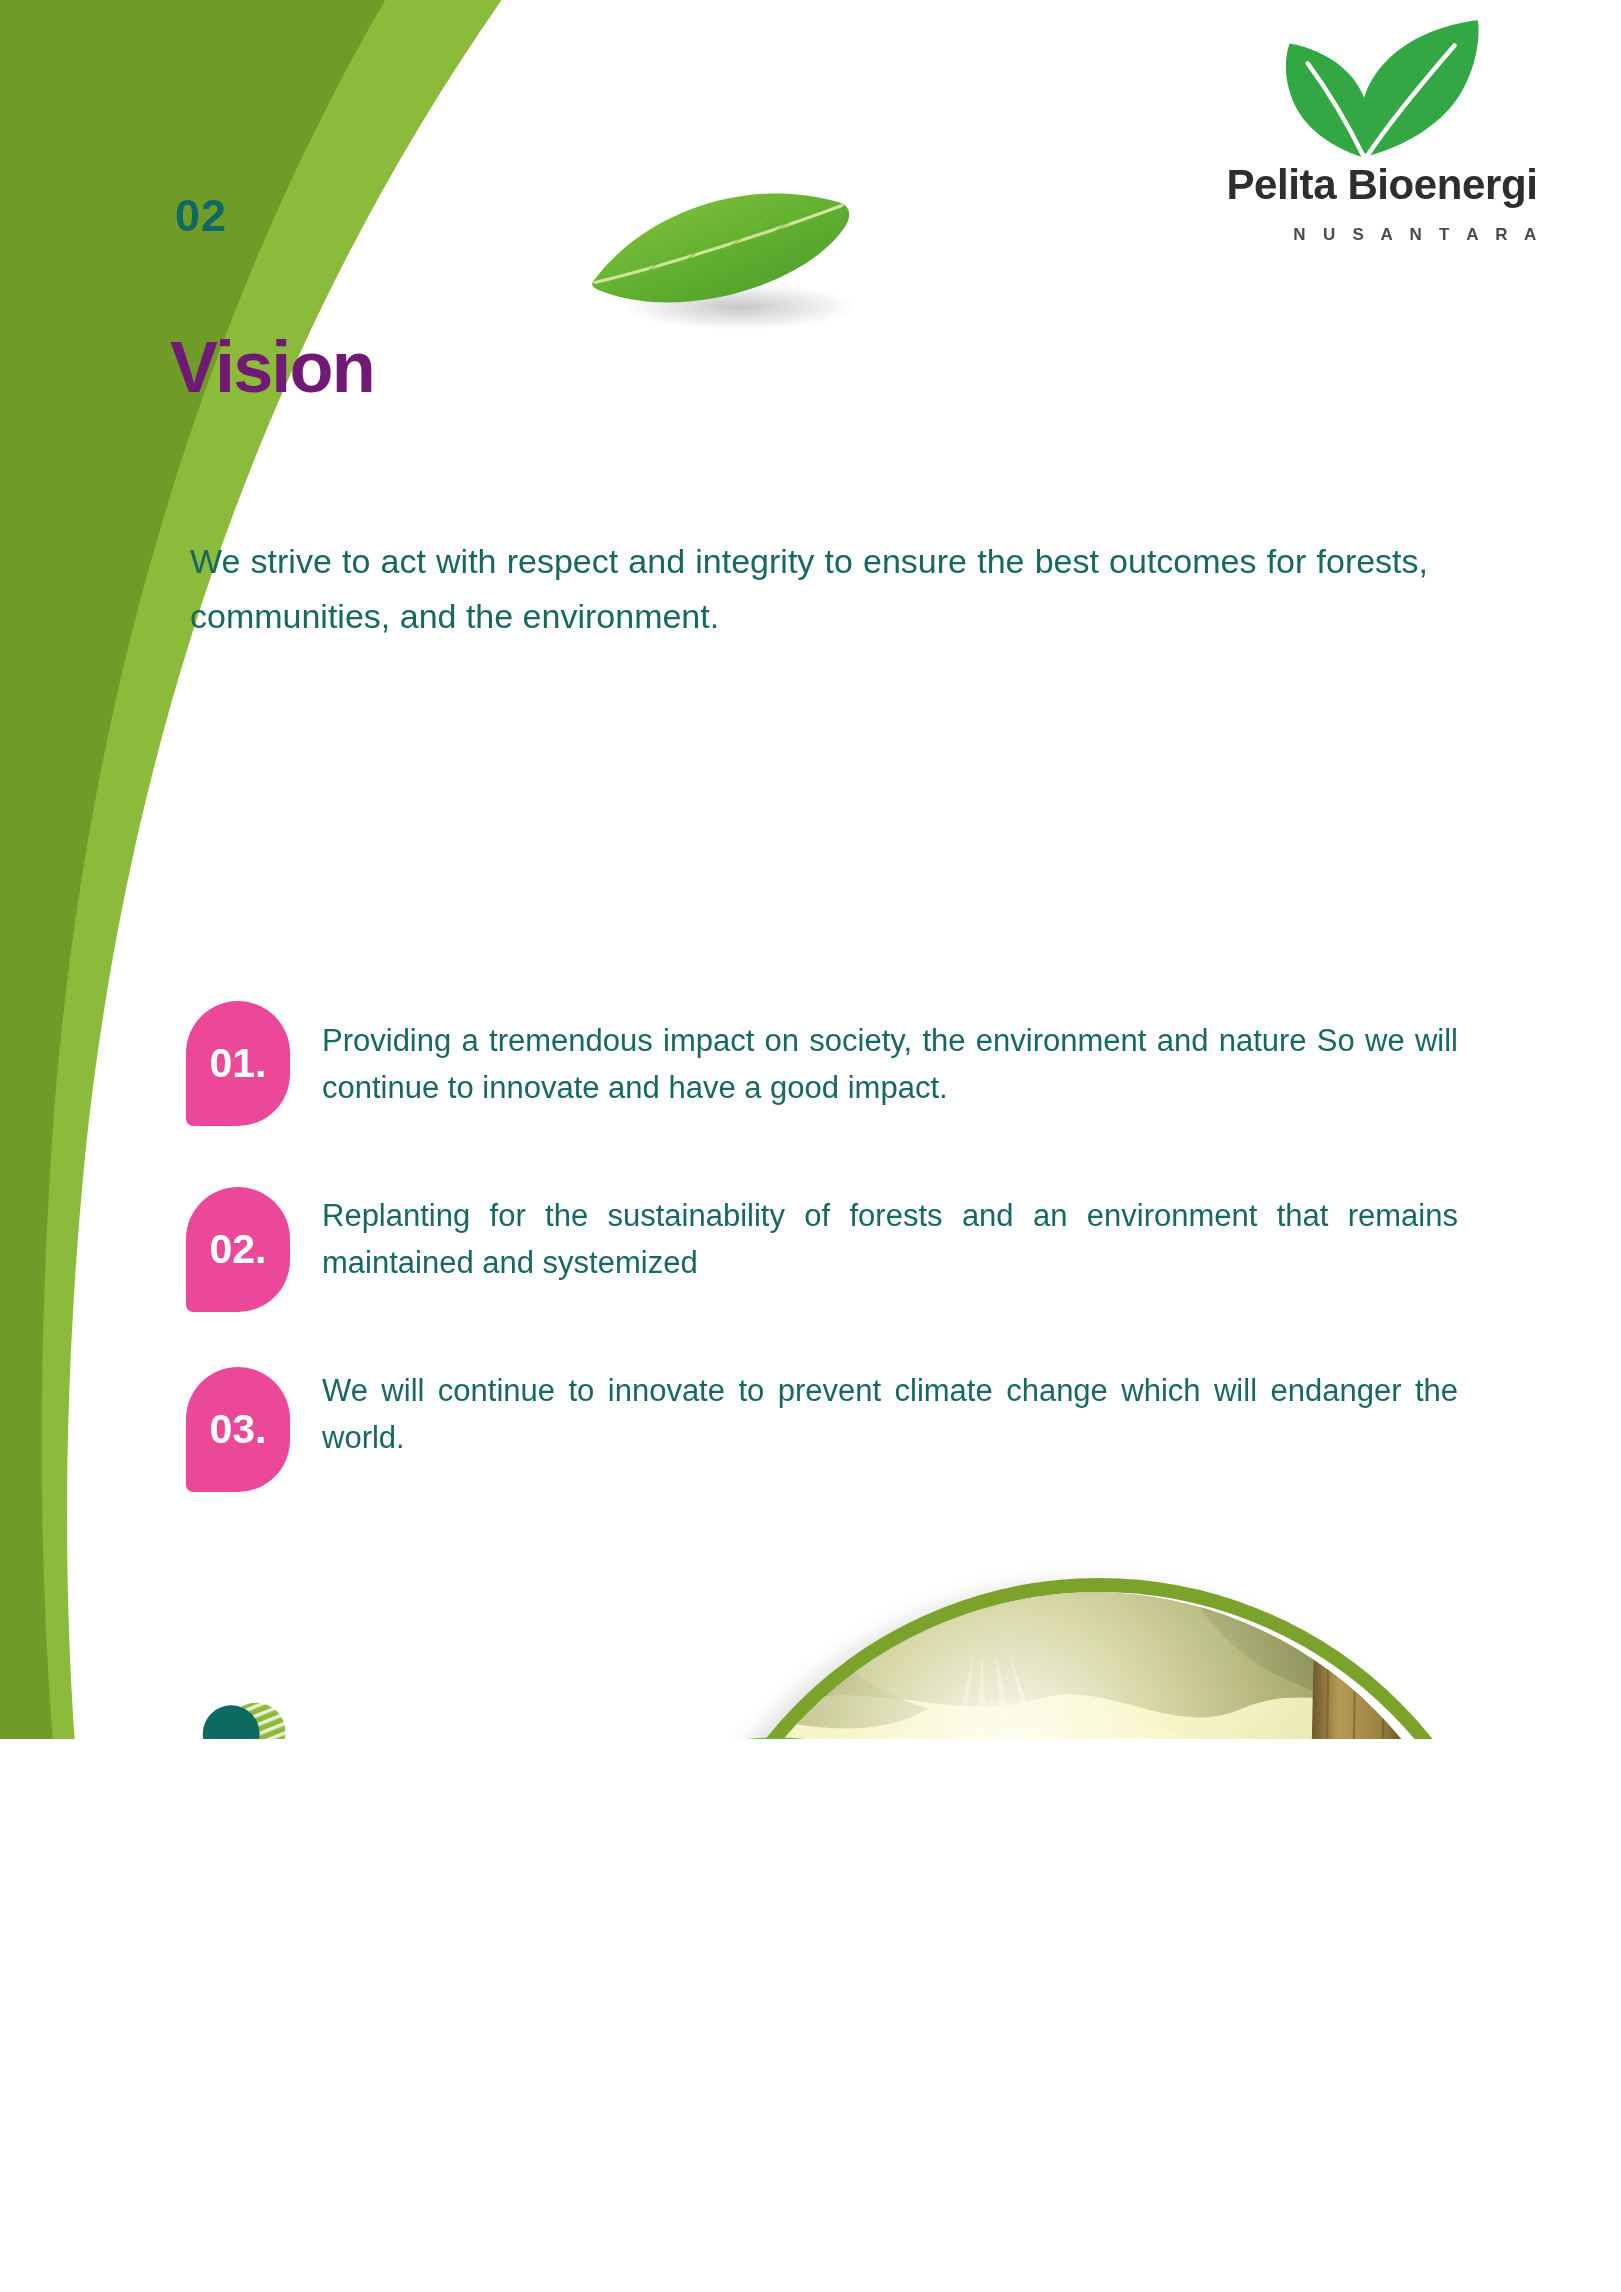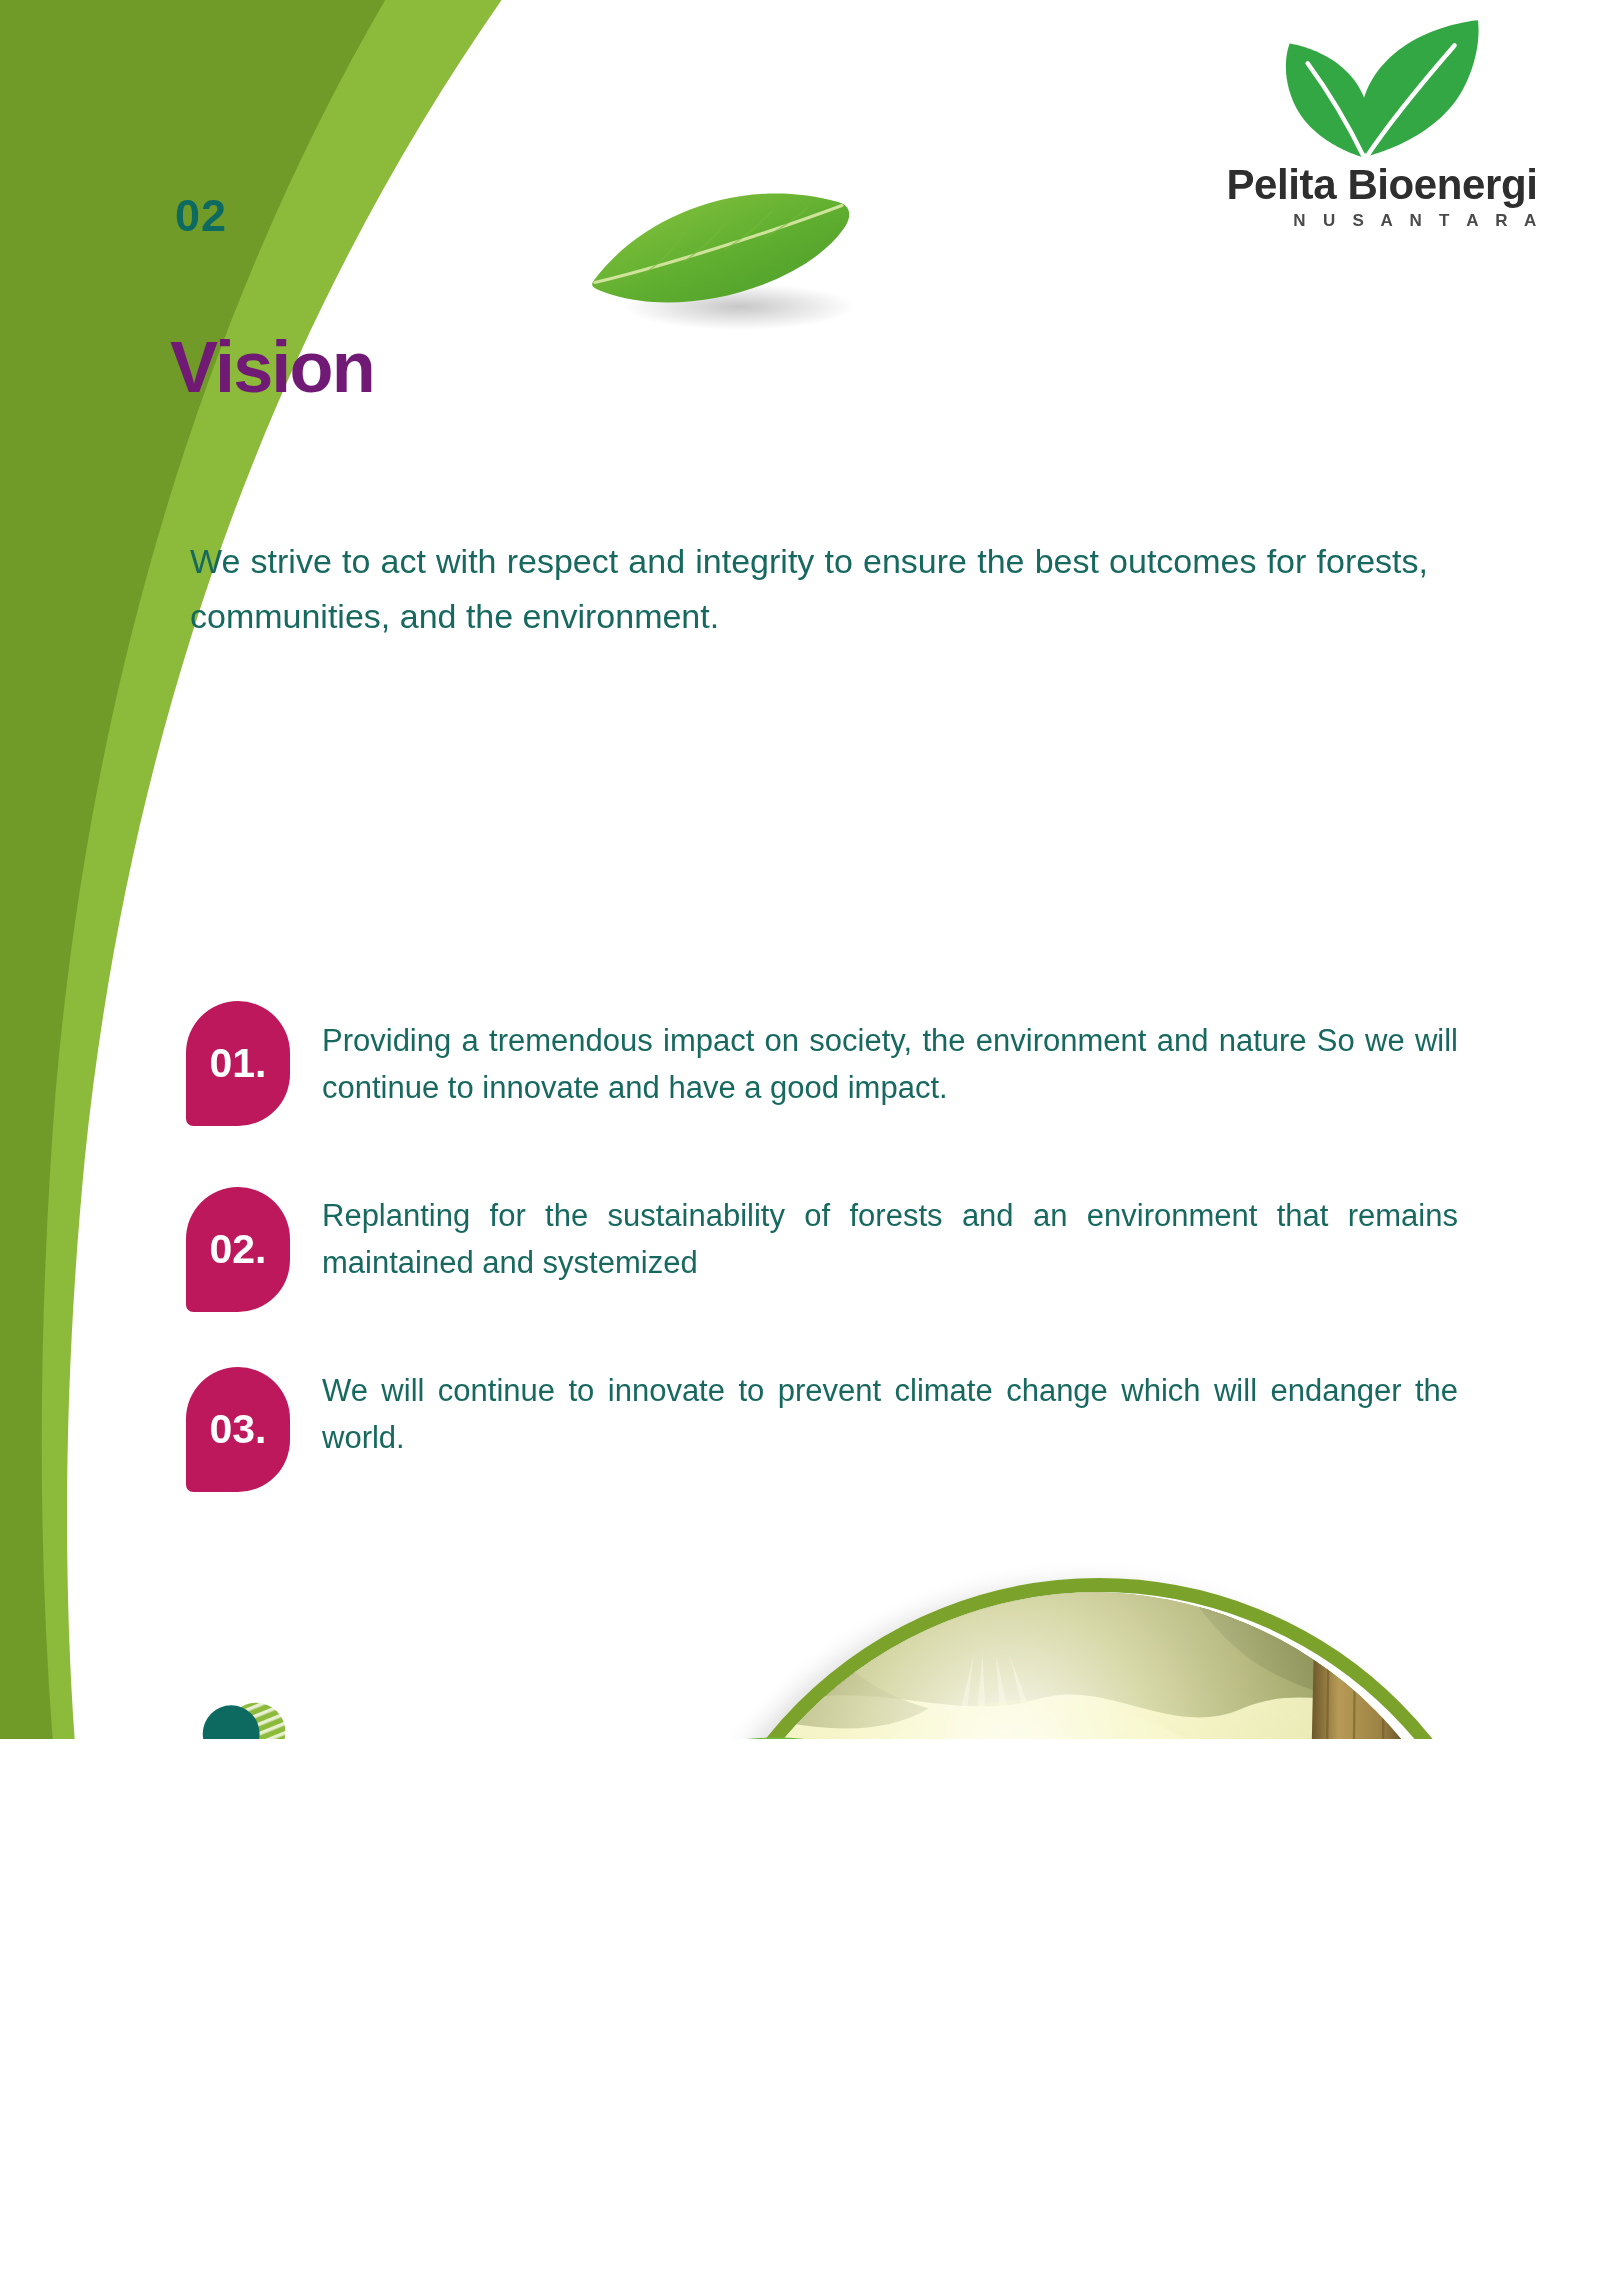--- a/index.html
+++ b/index.html
@@ -47,21 +47,21 @@
     color: #2e2e2e;
     letter-spacing: -0.4px;
     line-height: 1;
     margin-top: -5.4px;
   }
   .logo-sub {
     font-size: 17px;
     font-weight: bold;
     color: #4a4a4a;
     letter-spacing: 6.3px;
-    margin-top: 5px;
+    margin-top: 19px;
     padding-left: 72px;
   }
 
   
   .page-number {
     position: absolute;
     left: 175px;
     top: 190px;
     font-size: 45px;
     font-weight: bold;
@@ -106,21 +106,21 @@
     position: relative;
     min-height: 136px;
     margin-bottom: 39px;
   }
   .mission-badge {
     position: absolute;
     left: 0;
     top: 0;
     width: 104px;
     height: 125px;
-    background: #be185d;
+    background: #ec4899;
     border-radius: 52px 52px 52px 7.2px;
     color: #ffffff;
     font-size: 41px;
     font-weight: bold;
     display: flex;
     align-items: center;
     justify-content: center;
     letter-spacing: 0px;
   }
   .mission-text {

